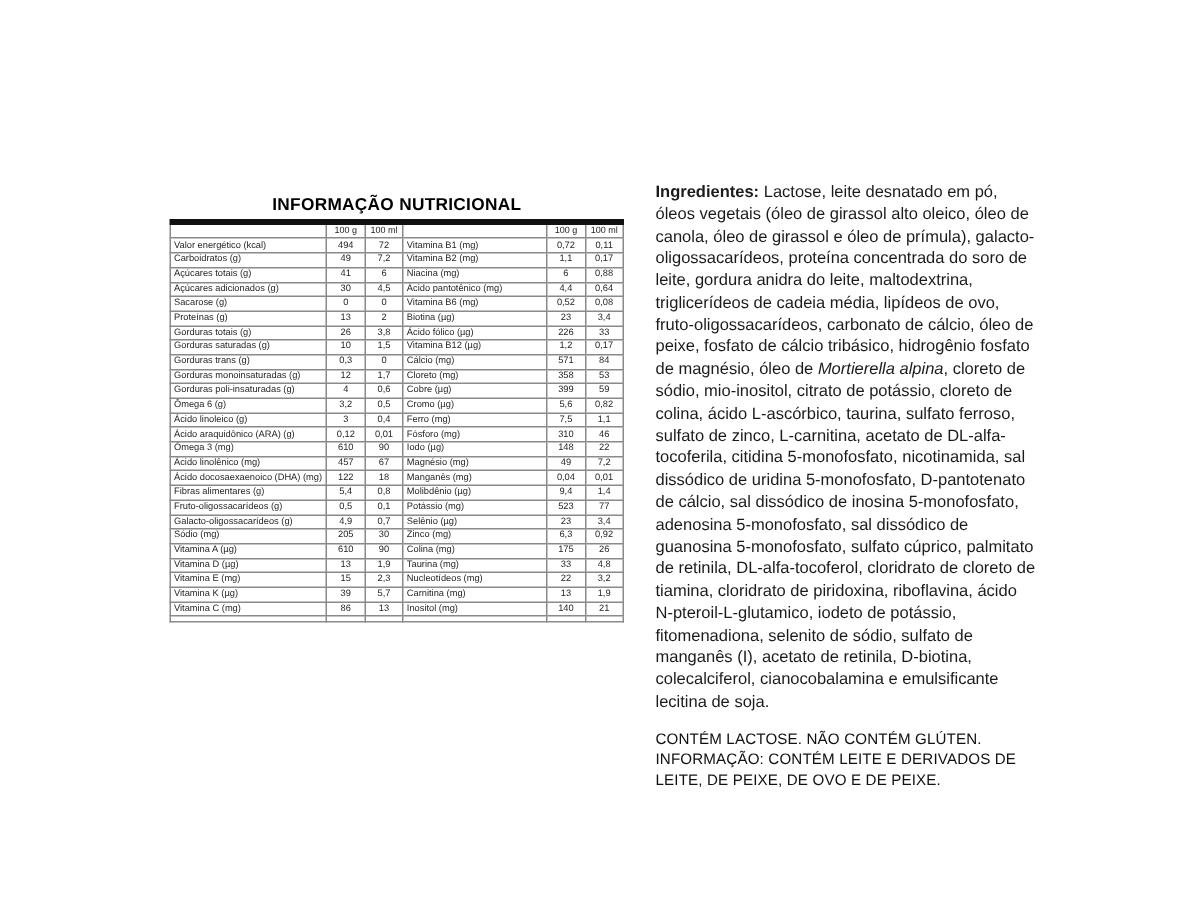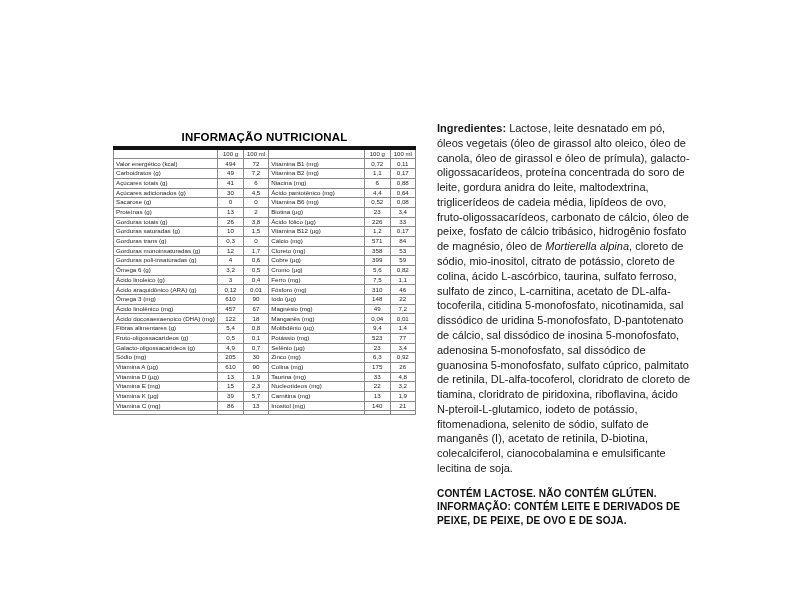--- a/index.html
+++ b/index.html
@@ -95,21 +95,21 @@
   }
   #ingredients-body b {
     font-weight: bold;
   }
   #ingredients-body i {
     font-style: italic;
   }
   #allergen-block {
     font-size: 10.1px;
     line-height: 1.34;
-    font-weight: bold;
+    font-weight: normal;
     color: #111;
     letter-spacing: 0.1px;
   }
 </style>
 </head>
 <body>
 
 <section id="nutrition-panel">
   <div id="nutrition-title">INFORMAÇÃO NUTRICIONAL</div>
   <div id="nutrition-title-rule"></div>
@@ -353,15 +353,15 @@
   </table>
 </section>
 
 <section id="ingredients-panel">
   <p id="ingredients-body">
     <b>Ingredientes:</b><span> Lactose, leite desnatado em pó, óleos vegetais (óleo de girassol alto oleico, óleo de canola, óleo de girassol e óleo de prímula), galacto-oligossacarídeos, proteína concentrada do soro de leite, gordura anidra do leite, maltodextrina, triglicerídeos de cadeia média, lipídeos de ovo, fruto-oligossacarídeos, carbonato de cálcio, óleo de peixe, fosfato de cálcio tribásico, hidrogênio fosfato de magnésio, óleo de </span><i>Mortierella alpina</i><span>, cloreto de sódio, mio-inositol, citrato de potássio, cloreto de colina, ácido L-ascórbico, taurina, sulfato ferroso, sulfato de zinco, L-carnitina, acetato de DL-alfa-tocoferila, citidina 5-monofosfato, nicotinamida, sal dissódico de uridina 5-monofosfato, D-pantotenato de cálcio, sal dissódico de inosina 5-monofosfato, adenosina 5-monofosfato, sal dissódico de guanosina 5-monofosfato, sulfato cúprico, palmitato de retinila, DL-alfa-tocoferol, cloridrato de cloreto de tiamina, cloridrato de piridoxina, riboflavina, ácido N-pteroil-L-glutamico, iodeto de potássio, fitomenadiona, selenito de sódio, sulfato de manganês (I), acetato de retinila, D-biotina, colecalciferol, cianocobalamina e emulsificante lecitina de soja.</span>
   </p>
   <div id="allergen-block">
     <div>CONTÉM LACTOSE. NÃO CONTÉM GLÚTEN.</div>
     <div>INFORMAÇÃO: CONTÉM LEITE E DERIVADOS DE</div>
-    <div>PEIXE, DE PEIXE, DE OVO E DE SOJA.</div>
+    <div>LEITE, DE PEIXE, DE OVO E DE PEIXE.</div>
   </div>
 </section>
 
 </body></html>

